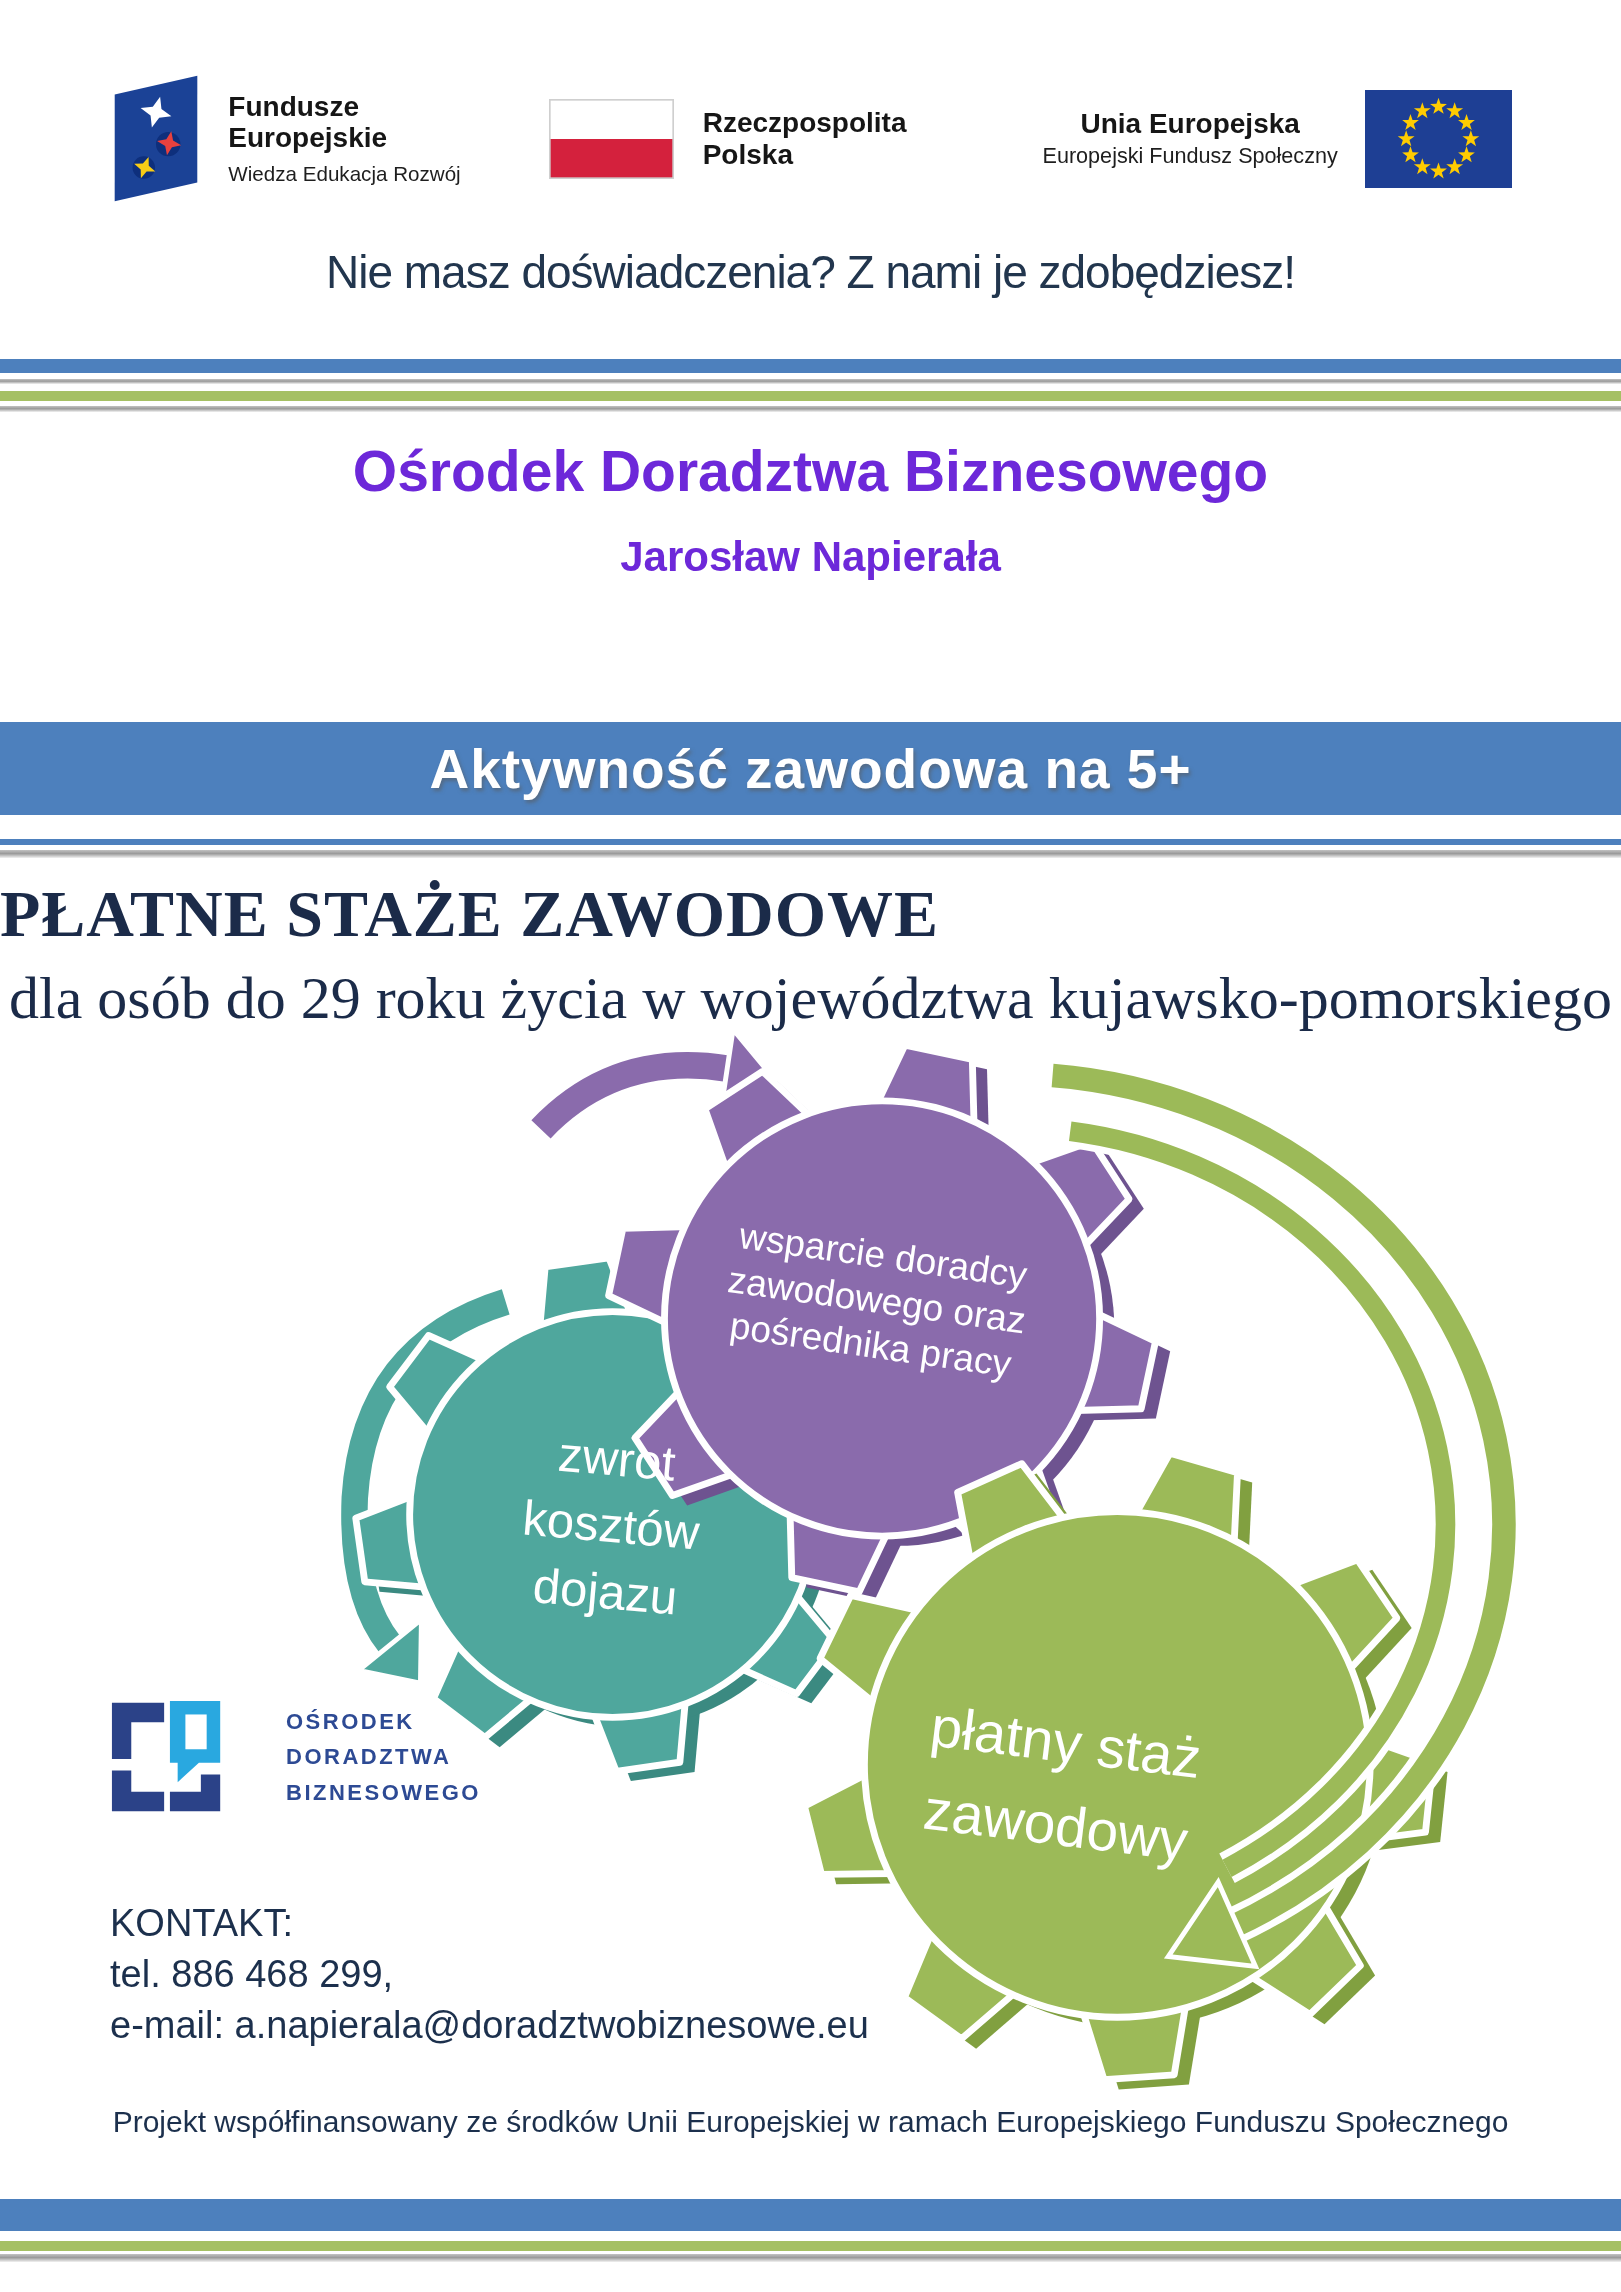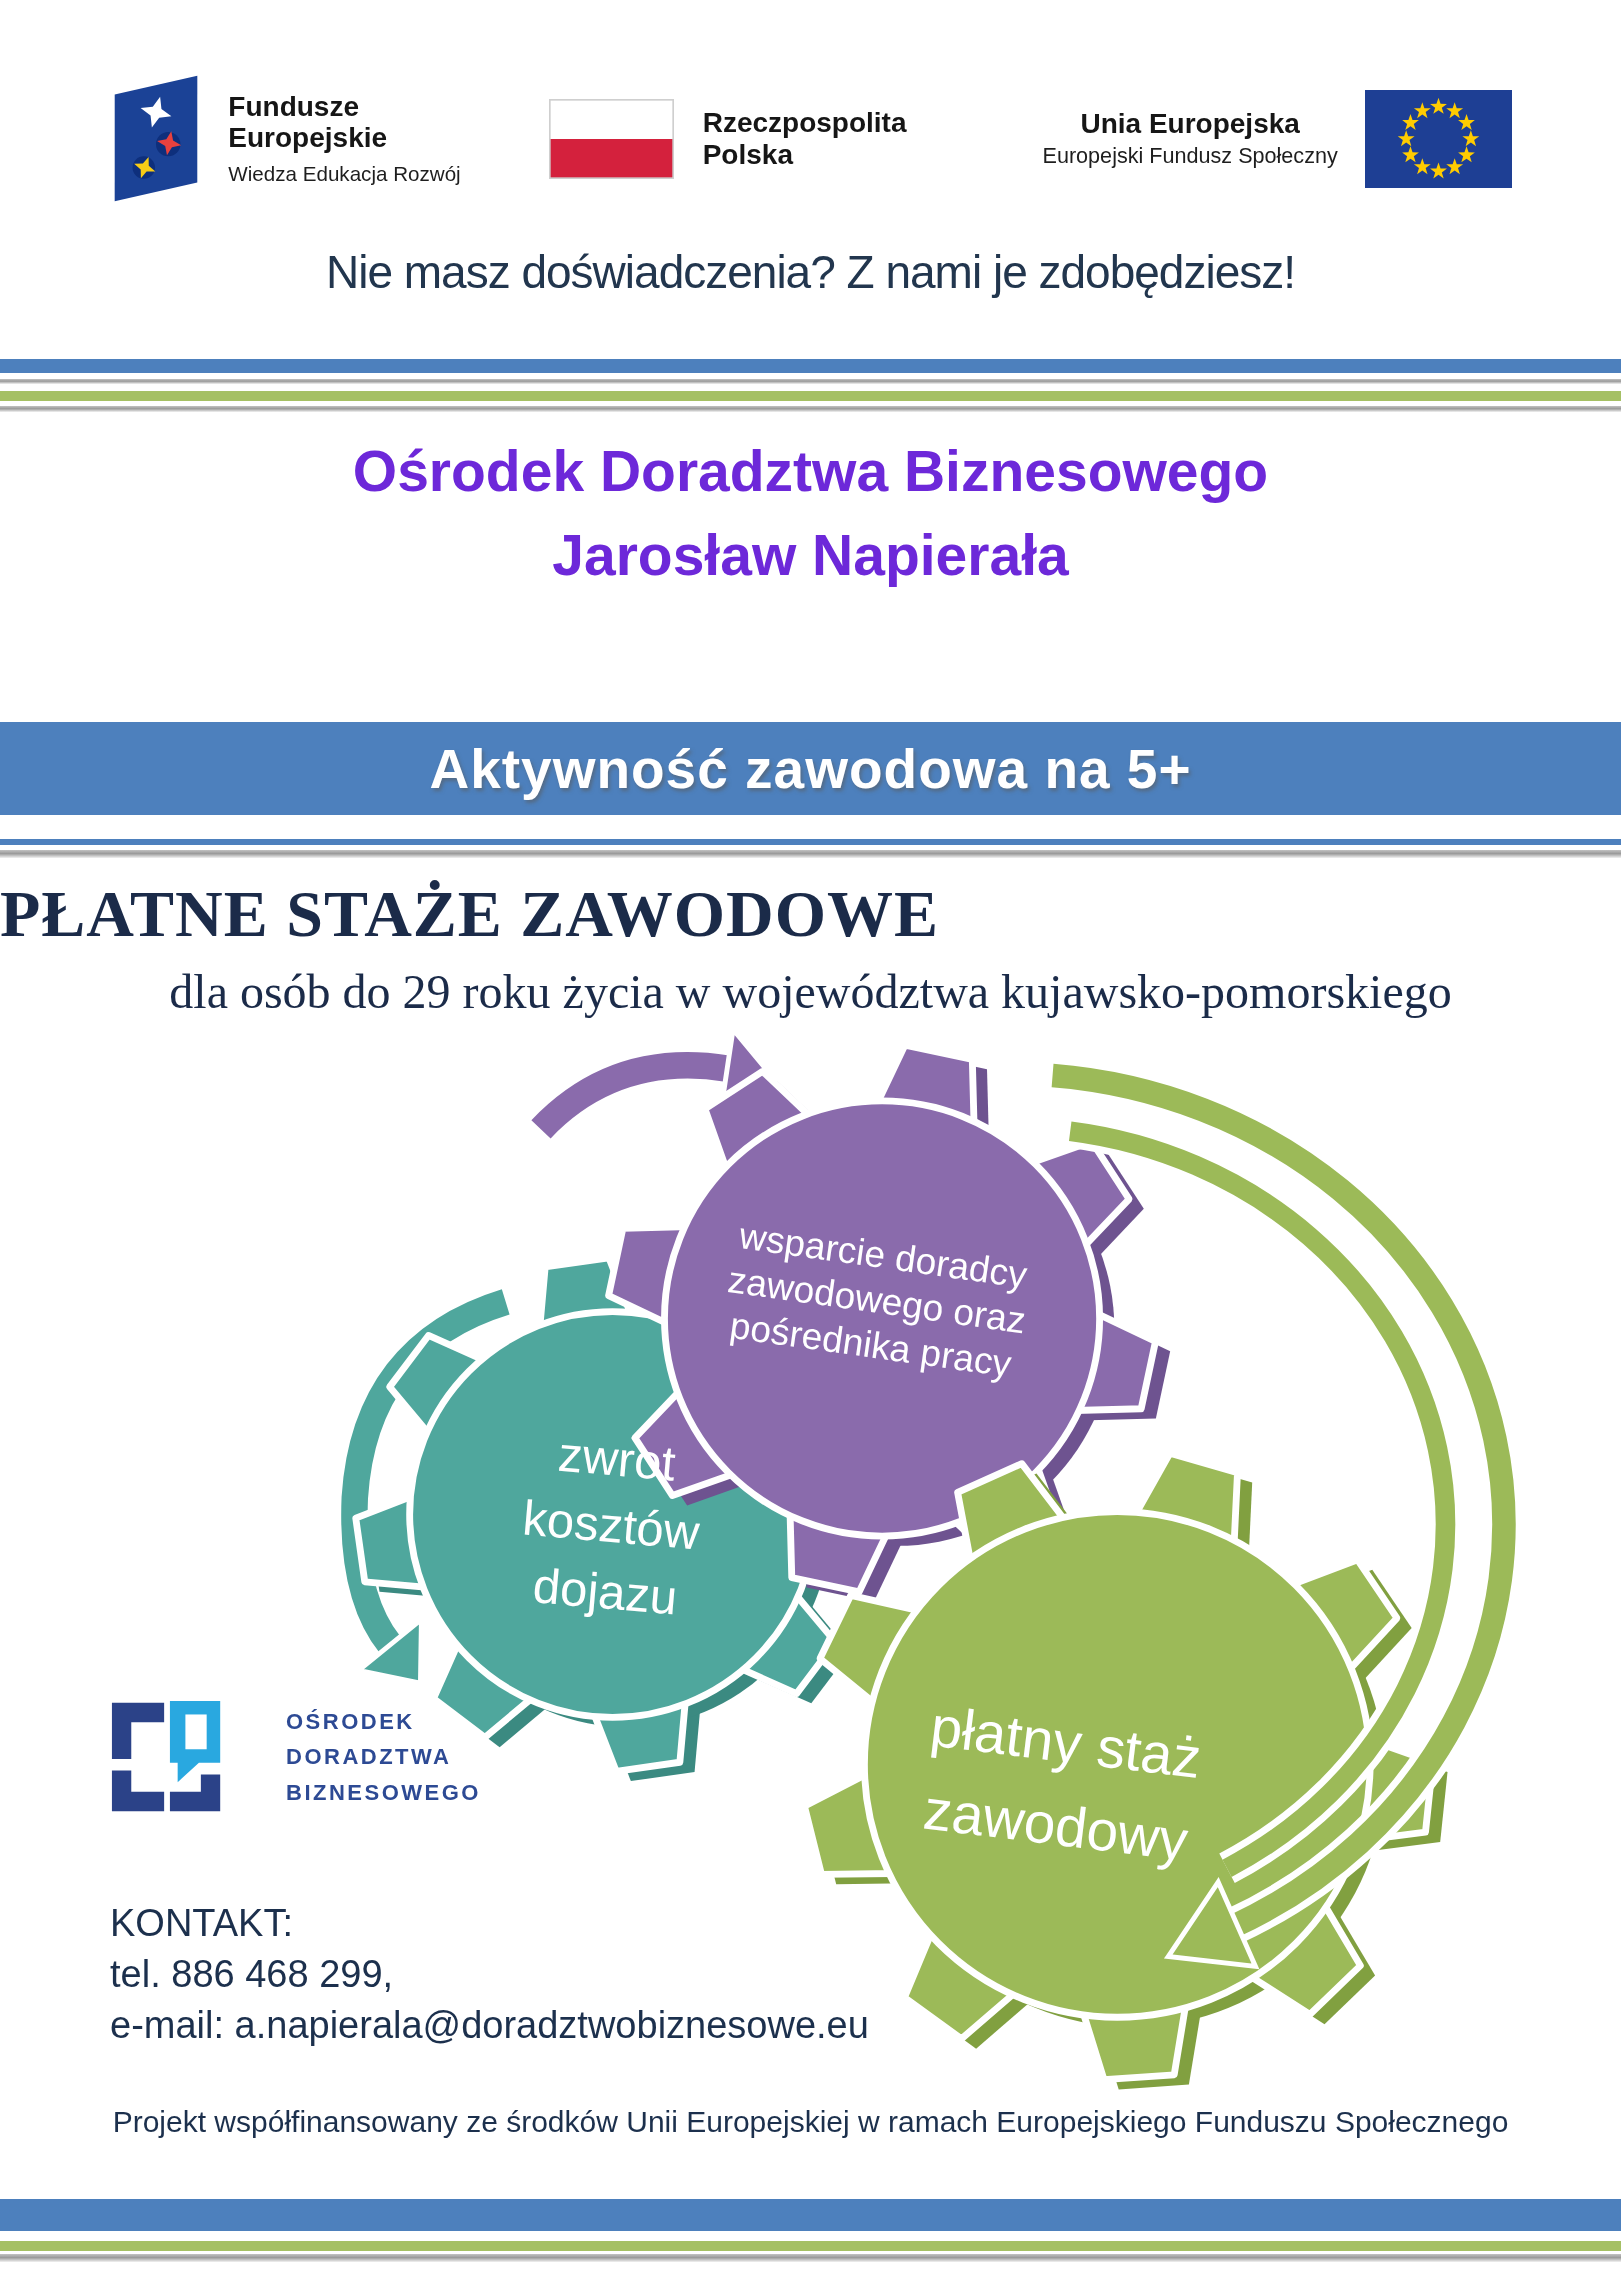--- a/index.html
+++ b/index.html
@@ -16,33 +16,33 @@
   .fe-text{margin-left:25.5px;}
   .pl-text{margin-left:29px;}
   .eu-text{margin-right:27.4px;text-align:center;margin-left:48px;}
   .eu-sub{font-size:21.6px;color:#1e1e1e;margin-top:3.9px;}
 
   
   .headline{position:absolute;top:245px;width:100%;text-align:center;font-size:46px;
             color:#22364e;letter-spacing:-1px;}
   .org{position:absolute;top:443px;width:100%;text-align:center;color:#6d28d9;font-weight:bold;}
   .org-l1{font-size:57px;line-height:1;}
-  .org-l2{font-size:57px;margin-top:22px;}
+  .org-l2{font-size:42px;margin-top:33px;}
   .invite{position:absolute;top:632px;width:100%;text-align:center;font-size:36px;color:#1a2940;}
 
   .banner{position:absolute;top:722px;left:0;width:100%;height:93px;background:#4d80bd;
           display:flex;align-items:center;justify-content:center;}
   .banner span{font-size:55px;font-weight:bold;color:#ffffff;letter-spacing:1px;
                text-shadow:2px 2.9px 3.9px rgba(90,90,90,.55);}
 
   .offer-title{position:absolute;top:876px;width:100%;
                font-family:"Liberation Serif",serif;font-weight:bold;font-size:66px;
                color:#1b2b49;letter-spacing:1px;}
   .offer-sub{position:absolute;top:964px;width:100%;text-align:center;
-             font-family:"Liberation Serif",serif;font-size:48px;color:#1b2b49;}
+             font-family:"Liberation Serif",serif;font-size:60px;color:#1b2b49;}
 
   
   .stripes{position:absolute;left:0;width:100%;}
   .stripe{width:100%;}
   .stripe.blue{background:#4d80bd;}
   .stripe.green{background:#a5c064;}
   .stripe.silver{background:linear-gradient(180deg,#c2c2c2 0%,#9a9a9a 45%,#f2f2f2 100%);}
 
   
   .gears-svg{position:absolute;left:0;top:0;width:1621px;height:2293px;}

